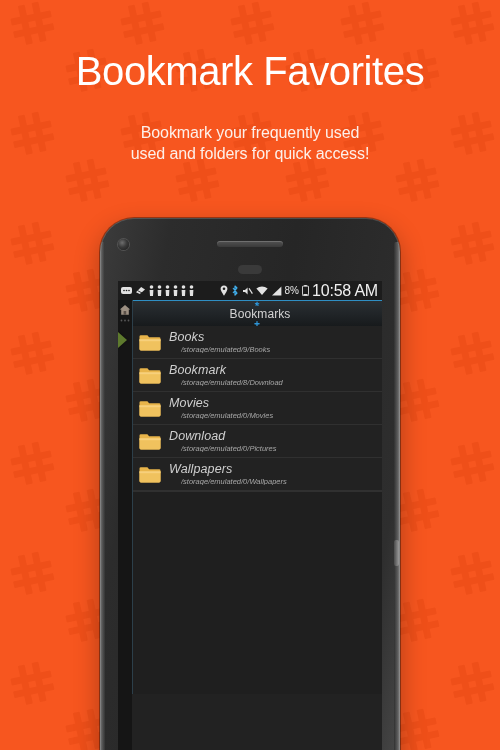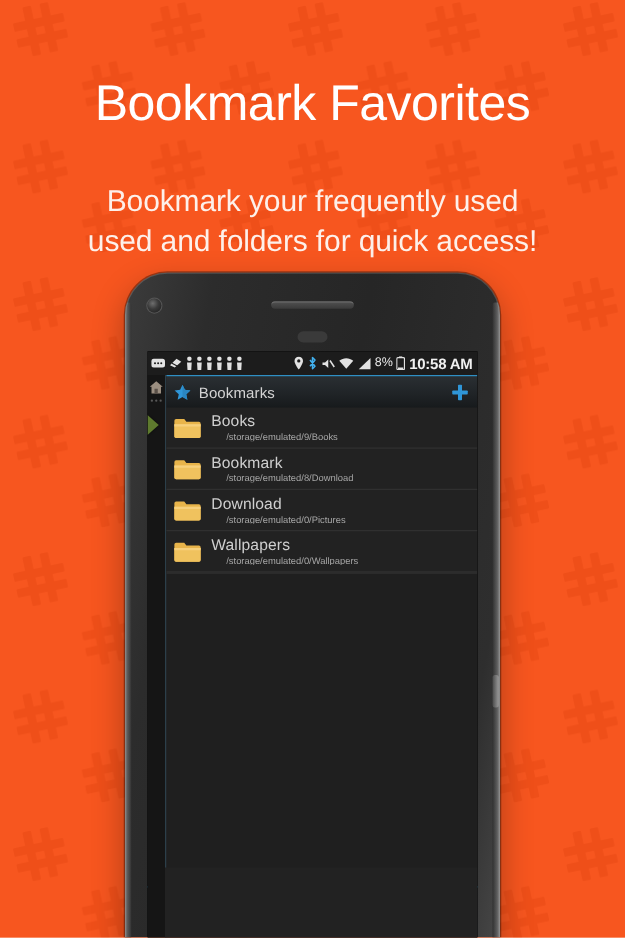--- a/index.html
+++ b/index.html
@@ -31,32 +31,32 @@
   
   .headline-wrap {
     position: absolute;
     top: 0;
     left: 0;
     width: 500px;
     text-align: center;
     z-index: 3;
   }
   .promo-title {
-    margin: 16px;
+    margin: 4px;
     padding-top: 46px;
     font-size: 40px;
     font-weight: 400;
     line-height: 1.08;
     color: #ffffff;
     letter-spacing: -0.4px;
   }
   .promo-sub {
     margin: 0;
     padding-top: 25px;
-    font-size: 24px;
+    font-size: 16px;
     font-weight: 400;
     line-height: 1.33;
     color: #fdf0ea;
     letter-spacing: -0.1px;
   }
 
   
   .phone {
     position: absolute;
     left: 100px;
@@ -173,25 +173,24 @@
     gap: 3px;
   }
   .sb-ico { display: block; }
   .sb-text {
     font-size: 10px;
     color: #e6e6e6;
     font-family: "Liberation Sans", sans-serif;
     white-space: nowrap;
   }
   .sb-clock {
-    font-size: 12px;
+    font-size: 16px;
     color: #f0f0f0;
     letter-spacing: -0.2px;
     white-space: nowrap;
-    font-weight: bold;
   }
 
   
   .app-body {
     position: relative;
     height: 462px;
     background: #111111;
   }
 
   
@@ -240,20 +239,21 @@
   }
   .panel-header {
     position: relative;
     height: 26px;
     display: flex;
     align-items: center;
     padding: 0 7px 0 6px;
     background: linear-gradient(180deg, #2a2f33 0%, #202427 55%, #171a1c 100%);
     border-top: 1px solid #2f8fc4;
     box-sizing: border-box;
+    flex-direction: column;
   }
   .panel-title {
     margin-left: 6px;
     font-size: 12px;
     color: #d3d3d3;
     letter-spacing: 0.1px;
     flex: 1;
   }
   .star-icon { display: block; }
   .plus-icon { display: block; }
@@ -266,20 +266,21 @@
     background: #222222;
   }
   .bk-item {
     position: relative;
     display: flex;
     align-items: center;
     height: 33px;
     padding: 0 6px;
     border-bottom: 1px solid #303030;
     box-sizing: border-box;
+    font-style: italic;
   }
   .bk-folder {
     flex: 0 0 auto;
     width: 22px;
     height: 17px;
     margin-right: 8px;
   }
   .bk-texts {
     min-width: 0;
     flex: 1;
@@ -531,20 +532,31 @@
                 <span class="bk-path">/storage/emulated/8/Download</span>
               </span>
             </li>
             <li class="bk-item">
               <svg class="bk-folder" viewBox="0 0 22 17" aria-hidden="true">
                 <path d="M0.5 2.6 A1.4 1.4 0 0 1 1.9 1.2 H8.4 L10.1 3.3 H20.1 A1.4 1.4 0 0 1 21.5 4.7 V15 A1.4 1.4 0 0 1 20.1 16.4 H1.9 A1.4 1.4 0 0 1 0.5 15 Z" fill="#e8b44a"></path>
                 <path d="M0.5 5.3 H21.5 V15 A1.4 1.4 0 0 1 20.1 16.4 H1.9 A1.4 1.4 0 0 1 0.5 15 Z" fill="#f0c25e"></path>
                 <path d="M0.5 5.3 H21.5 V7.2 H0.5 Z" fill="#f7d07c"></path>
               </svg>
               <span class="bk-texts">
+                <span class="bk-name">Movies</span>
+                <span class="bk-path">/storage/emulated/0/Movies</span>
+              </span>
+            </li>
+            <li class="bk-item">
+              <svg class="bk-folder" viewBox="0 0 22 17" aria-hidden="true">
+                <path d="M0.5 2.6 A1.4 1.4 0 0 1 1.9 1.2 H8.4 L10.1 3.3 H20.1 A1.4 1.4 0 0 1 21.5 4.7 V15 A1.4 1.4 0 0 1 20.1 16.4 H1.9 A1.4 1.4 0 0 1 0.5 15 Z" fill="#e8b44a"></path>
+                <path d="M0.5 5.3 H21.5 V15 A1.4 1.4 0 0 1 20.1 16.4 H1.9 A1.4 1.4 0 0 1 0.5 15 Z" fill="#f0c25e"></path>
+                <path d="M0.5 5.3 H21.5 V7.2 H0.5 Z" fill="#f7d07c"></path>
+              </svg>
+              <span class="bk-texts">
                 <span class="bk-name">Download</span>
                 <span class="bk-path">/storage/emulated/0/Pictures</span>
               </span>
             </li>
             <li class="bk-item">
               <svg class="bk-folder" viewBox="0 0 22 17" aria-hidden="true">
                 <path d="M0.5 2.6 A1.4 1.4 0 0 1 1.9 1.2 H8.4 L10.1 3.3 H20.1 A1.4 1.4 0 0 1 21.5 4.7 V15 A1.4 1.4 0 0 1 20.1 16.4 H1.9 A1.4 1.4 0 0 1 0.5 15 Z" fill="#e8b44a"></path>
                 <path d="M0.5 5.3 H21.5 V15 A1.4 1.4 0 0 1 20.1 16.4 H1.9 A1.4 1.4 0 0 1 0.5 15 Z" fill="#f0c25e"></path>
                 <path d="M0.5 5.3 H21.5 V7.2 H0.5 Z" fill="#f7d07c"></path>
               </svg>

